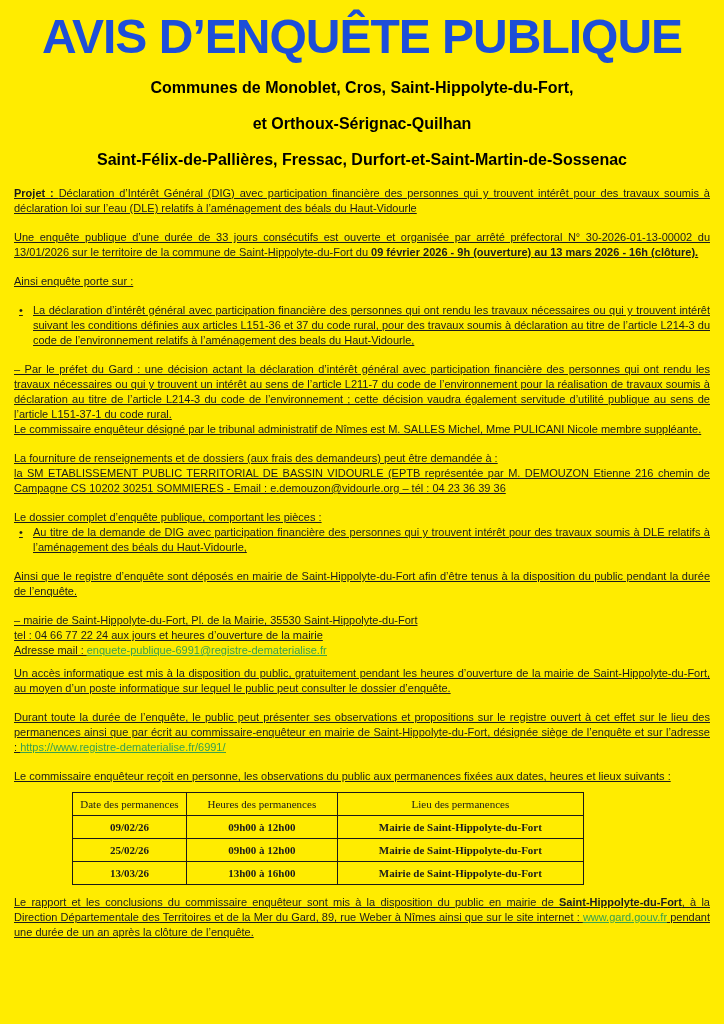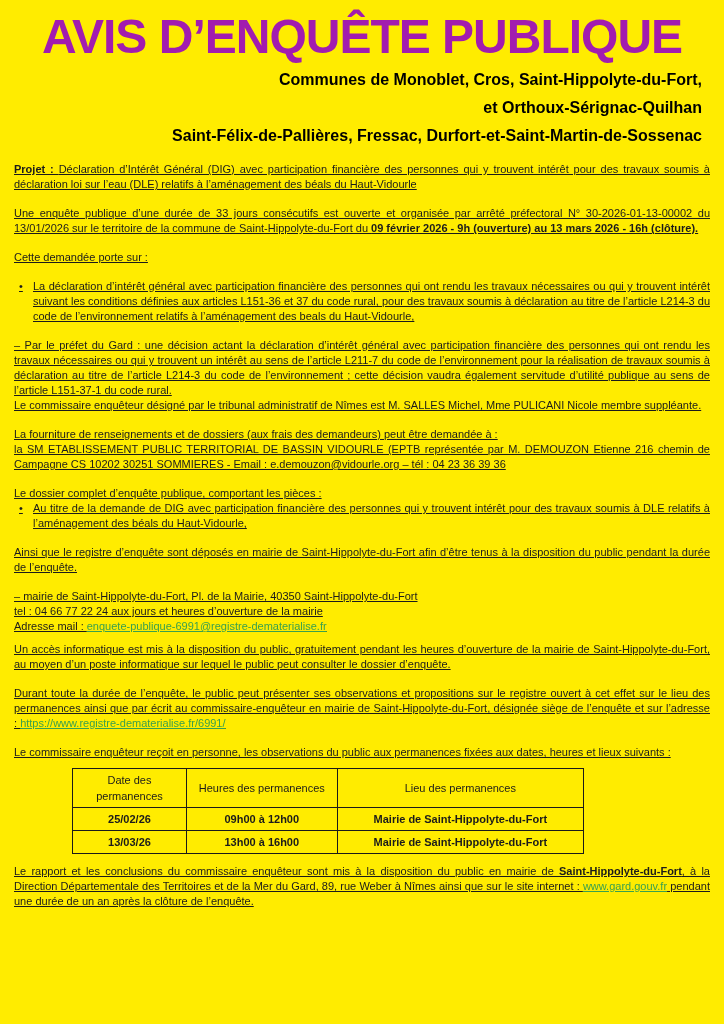--- a/index.html
+++ b/index.html
@@ -22,31 +22,31 @@
     height: 1024px;
     padding: 12px 14px 0 14px;
   }
   h1.title {
     margin: 0 0 0 0;
     font-size: 48px;
     line-height: 50px;
     font-weight: bold;
     letter-spacing: -1px;
     text-align: center;
-    color: #a21caf;
+    color: #1d4ed8;
   }
   .subtitle {
     margin: 0 0 16px 0;
     text-align: center;
     font-weight: bold;
     font-size: 16px;
     line-height: 20px;
     color: #000;
   }
-  .subtitle div { margin: 8px; text-align: right; }
+  .subtitle div { margin: 16px; }
   .blk { margin: 0 0 14px 0; text-decoration: underline; }
   .blk.tight { margin-bottom: 8px; }
   p { margin: 0; text-align: justify; }
   p.left { text-align: left; }
   .b { font-weight: bold; }
   a.link, .link {
     color: var(--link, #3aa04e);
     text-decoration: underline;
     overflow-wrap: anywhere;
     cursor: pointer;
@@ -57,20 +57,21 @@
     padding-left: 5px;
     flex: 0 0 14px;
     font-size: 11px;
   }
   .bullet .bt { flex: 1; text-align: justify; }
   table.perm {
     border-collapse: collapse;
     width: 512px;
     margin: 4px 0 10px 58px;
     table-layout: fixed;
+    font-family: Liberation Serif, serif;
   }
   table.perm th, table.perm td {
     border: 1px solid var(--tb, #1a1a1a);
     text-align: center;
     padding: 3px 2px;
     line-height: 16px;
     font-size: 11px;
   }
   table.perm th { font-weight: normal; }
   table.perm td { font-weight: bold; }
@@ -93,21 +94,21 @@
 
   <div class="blk">
     <p><span class="b">Projet : </span><span>Déclaration d’Intérêt Général (DIG) avec participation financière des personnes qui y trouvent intérêt pour des travaux soumis à déclaration loi sur l’eau (DLE) relatifs à l’aménagement des béals du Haut-Vidourle</span></p>
   </div>
 
   <div class="blk">
     <p><span>Une enquête publique d’une durée de 33 jours consécutifs est ouverte et organisée par arrêté préfectoral N° 30-2026-01-13-00002 du 13/01/2026 sur le territoire de la commune de Saint-Hippolyte-du-Fort du </span><span class="b">09 février 2026 - 9h (ouverture) au 13 mars 2026 - 16h (clôture).</span></p>
   </div>
 
   <div class="blk">
-    <p class="left"><span>Cette demandée porte sur :</span></p>
+    <p class="left"><span>Ainsi enquête porte sur :</span></p>
   </div>
 
   <div class="blk">
     <div class="bullet">
       <span class="dot">•</span>
       <span class="bt"><span>La déclaration d’intérêt général avec participation financière des personnes qui ont rendu les travaux nécessaires ou qui y trouvent intérêt suivant les conditions définies aux articles L151-36 et 37 du code rural, pour des travaux soumis à déclaration au titre de l’article L214-3 du code de l’environnement relatifs à l’aménagement des beals du Haut-Vidourle,</span></span>
     </div>
   </div>
 
   <div class="blk">
@@ -126,21 +127,21 @@
       <span class="dot">•</span>
       <span class="bt"><span>Au titre de la demande de DIG avec participation financière des personnes qui y trouvent intérêt pour des travaux soumis à DLE relatifs à l’aménagement des béals du Haut-Vidourle,</span></span>
     </div>
   </div>
 
   <div class="blk">
     <p><span>Ainsi que le registre d’enquête sont déposés en mairie de Saint-Hippolyte-du-Fort afin d’être tenus à la disposition du public pendant la durée de l’enquête.</span></p>
   </div>
 
   <div class="blk tight">
-    <p class="left"><span>– mairie de Saint-Hippolyte-du-Fort, Pl. de la Mairie, 40350 Saint-Hippolyte-du-Fort</span></p>
+    <p class="left"><span>– mairie de Saint-Hippolyte-du-Fort, Pl. de la Mairie, 35530 Saint-Hippolyte-du-Fort</span></p>
     <p class="left"><span>tel : 04 66 77 22 24 aux jours et heures d’ouverture de la mairie</span></p>
     <p class="left"><span>Adresse mail :  </span><a class="link">enquete-publique-6991@registre-dematerialise.fr</a></p>
   </div>
 
   <div class="blk">
     <p><span>Un accès informatique est mis à la disposition du public, gratuitement pendant les heures d’ouverture de la mairie de Saint-Hippolyte-du-Fort, au moyen d’un poste informatique sur lequel le public peut consulter le dossier d’enquête.</span></p>
   </div>
 
   <div class="blk">
     <p><span>Durant toute la durée de l’enquête, le public peut présenter ses observations et propositions sur le registre ouvert à cet effet sur le lieu des permanences ainsi que par écrit au commissaire-enquêteur en mairie de Saint-Hippolyte-du-Fort, désignée siège de l’enquête et sur l’adresse : </span><a class="link">https://www.registre-dematerialise.fr/6991/</a></p>
@@ -158,20 +159,25 @@
     </colgroup>
     <thead>
       <tr>
         <th>Date des permanences</th>
         <th>Heures des permanences</th>
         <th>Lieu des permanences</th>
       </tr>
     </thead>
     <tbody>
         <tr>
+          <td>09/02/26</td>
+          <td>09h00 à 12h00</td>
+          <td>Mairie de Saint-Hippolyte-du-Fort</td>
+        </tr>
+        <tr>
           <td>25/02/26</td>
           <td>09h00 à 12h00</td>
           <td>Mairie de Saint-Hippolyte-du-Fort</td>
         </tr>
         <tr>
           <td>13/03/26</td>
           <td>13h00 à 16h00</td>
           <td>Mairie de Saint-Hippolyte-du-Fort</td>
         </tr>
       </tbody>

